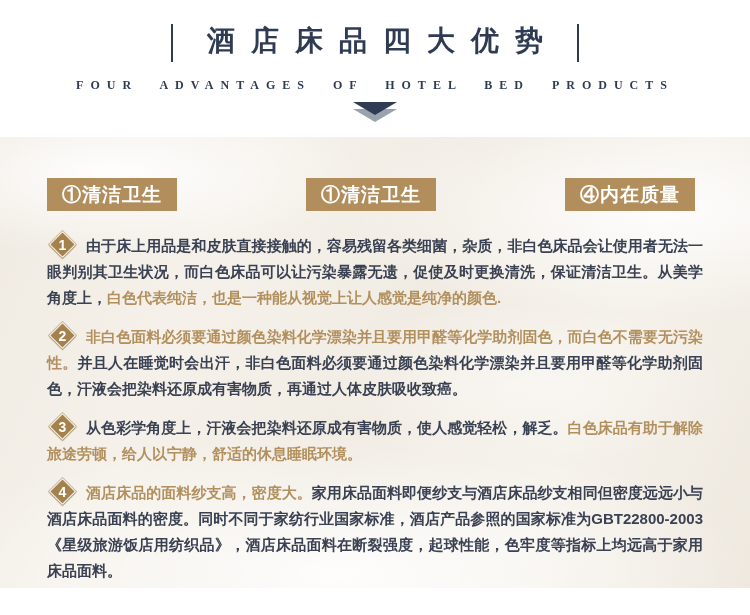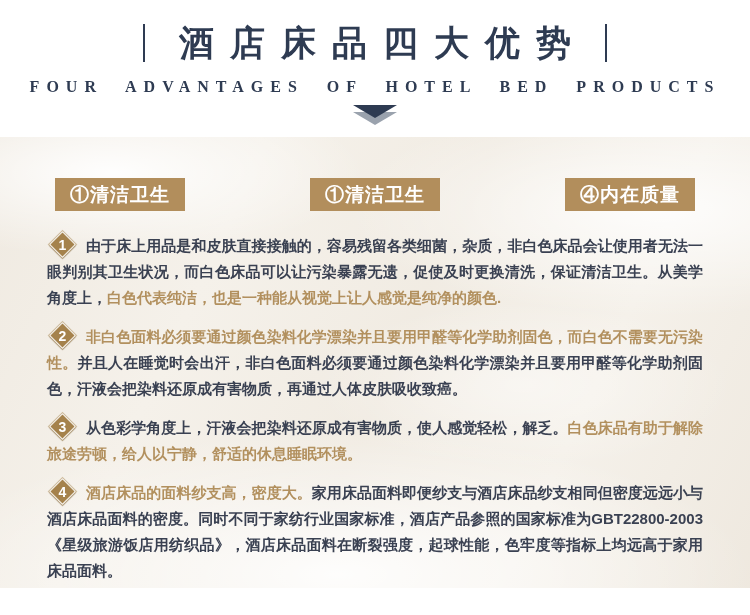--- a/index.html
+++ b/index.html
@@ -28,32 +28,32 @@
   }
   .title-bar {
     display: inline-block;
     width: 2px;
     height: 38px;
     background: #2e3b52;
   }
   .title-bar.left { margin-right: 34px; }
   .title-bar.right { margin-left: 18px; }
   .main-title {
-    font-family: Liberation Sans, sans-serif;
-    font-size: 35px;
+    font-family: Liberation Mono, monospace;
+    font-size: 28px;
     font-weight: bold;
     color: #2e3b52;
     letter-spacing: 16px;
     line-height: 46px;
     white-space: nowrap;
   }
   .subtitle {
     margin-top: 12px;
     font-family: "Liberation Serif", "DejaVu Serif", serif;
-    font-size: 16px;
+    font-size: 12px;
     font-weight: bold;
     color: #2e3b52;
     letter-spacing: 7px;
     word-spacing: 12px;
     white-space: nowrap;
   }
   .arrow-wrap {
     margin-top: 9px;
     position: relative;
     height: 22px;
@@ -81,21 +81,21 @@
       linear-gradient(115deg, rgba(231,223,211,0.40) 0%, rgba(255,255,255,0) 28%,
                               rgba(236,229,218,0.45) 52%, rgba(255,255,255,0) 74%,
                               rgba(232,224,212,0.50) 100%);
     padding: 41px 47px 0 47px;
   }
 
   
   .tabs-row {
     display: flex;
     justify-content: space-between;
-    margin: 0 8px 22px 8px;
+    margin: 0 8px 22px 0;
   }
   .tab {
     width: 130px;
     height: 33px;
     background: #b28e5c;
     color: #ffffff;
     font-size: 19px;
     font-weight: bold;
     display: flex;
     align-items: center;

